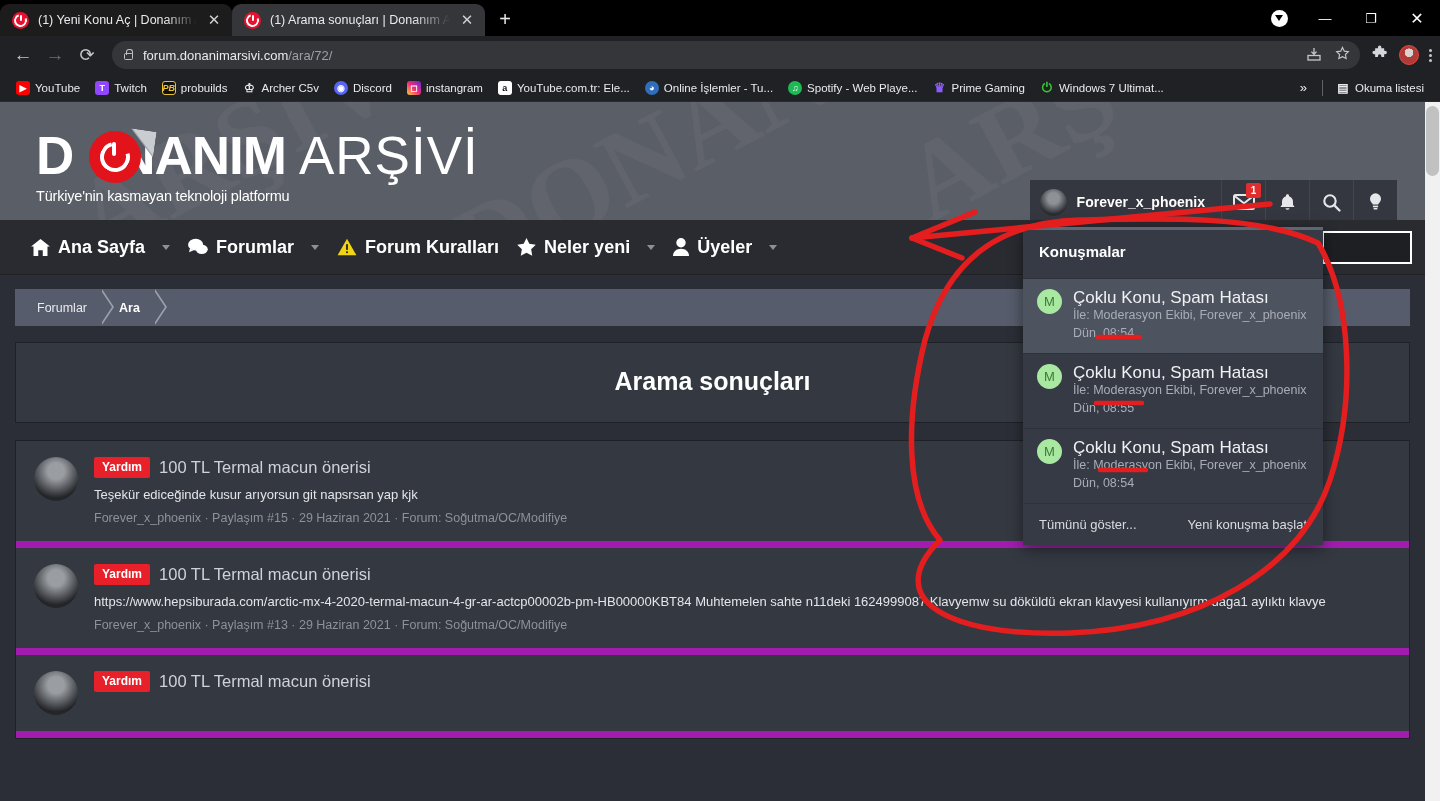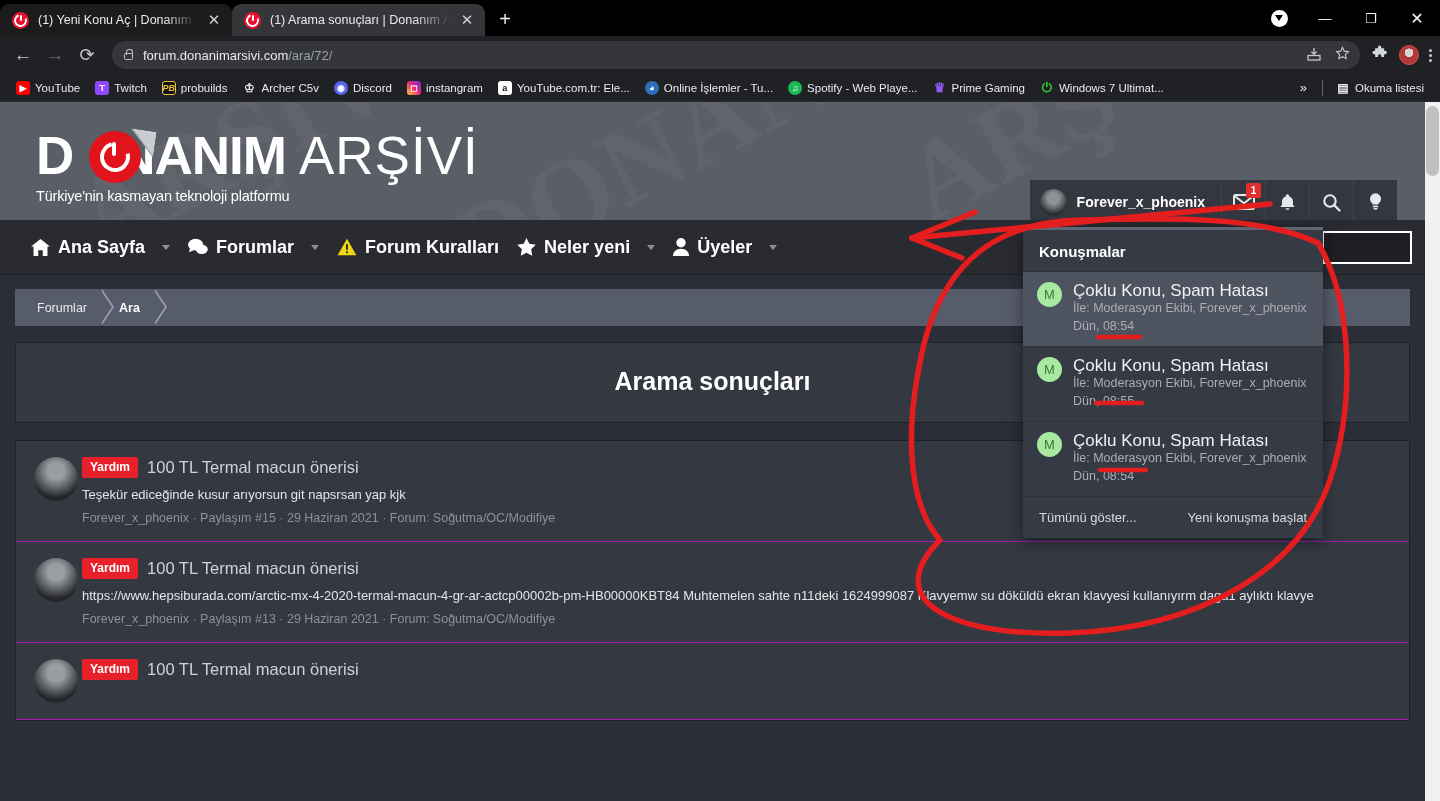--- a/index.html
+++ b/index.html
@@ -215,21 +215,21 @@
   }
 
   
   .convo {
     position: absolute; left: 1023px; top: 227px;
     width: 300px; background: #363a44; z-index: 40;
     box-shadow: 0 4px 14px rgba(0,0,0,0.45);
     border-top: 3px solid #5f6573;
   }
   .convo-title {
-    padding: 13px 16px 11px; font-size: 15px; font-weight: bold; color: #fff;
+    padding: 13px 16px 18px; font-size: 15px; font-weight: bold; color: #fff;
   }
   .convo-item {
     display: flex; gap: 11px; padding: 10px 14px 11px;
     border-top: 1px solid #2f323b; align-items: flex-start;
   }
   .convo-item.unread { background: #4d535f; }
   .cv-av {
     width: 25px; height: 25px; border-radius: 50%;
     background: #a8e8a0; color: #3c7a36; flex: 0 0 25px;
     display: flex; align-items: center; justify-content: center;
@@ -298,22 +298,22 @@
   .panel-head {
     padding: 24px 24px 26px; font-size: 25px;
     font-weight: bold; color: #fff;
   }
 
   .results {
     margin: 17px 15px 0 15px; background: #343841;
     border: 1px solid #1f2127;
   }
   .result {
-    display: flex; gap: 4px; padding: 16px 20px 16px 18px;
-    border-bottom: 1px solid #a21caf;
+    display: flex; gap: 16px; padding: 16px 20px 16px 18px;
+    border-bottom: 7px solid #a21caf;
   }
   .r-av {
     width: 44px; height: 44px; border-radius: 50%; flex: 0 0 44px;
     background: radial-gradient(circle at 50% 32%, #9a9da2 0 22%, #232529 72%);
   }
   .r-body { flex: 1; min-width: 0; }
   .r-line1 { display: flex; align-items: center; gap: 9px; }
   .r-tag {
     background: #e8202a; color: #fff; font-size: 12px;
     font-weight: bold; padding: 3px 8px 4px; border-radius: 2px;

